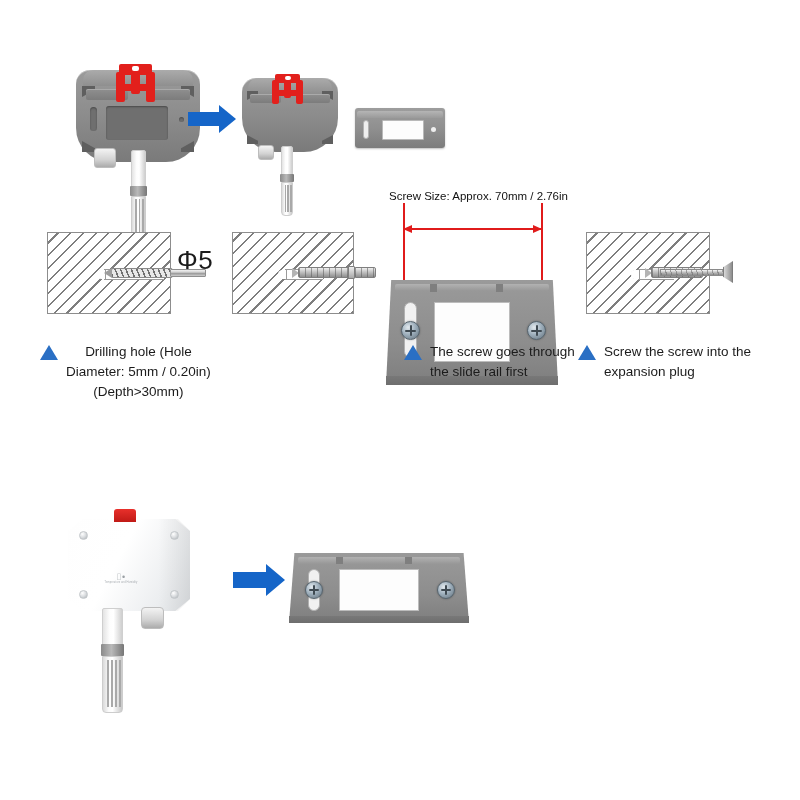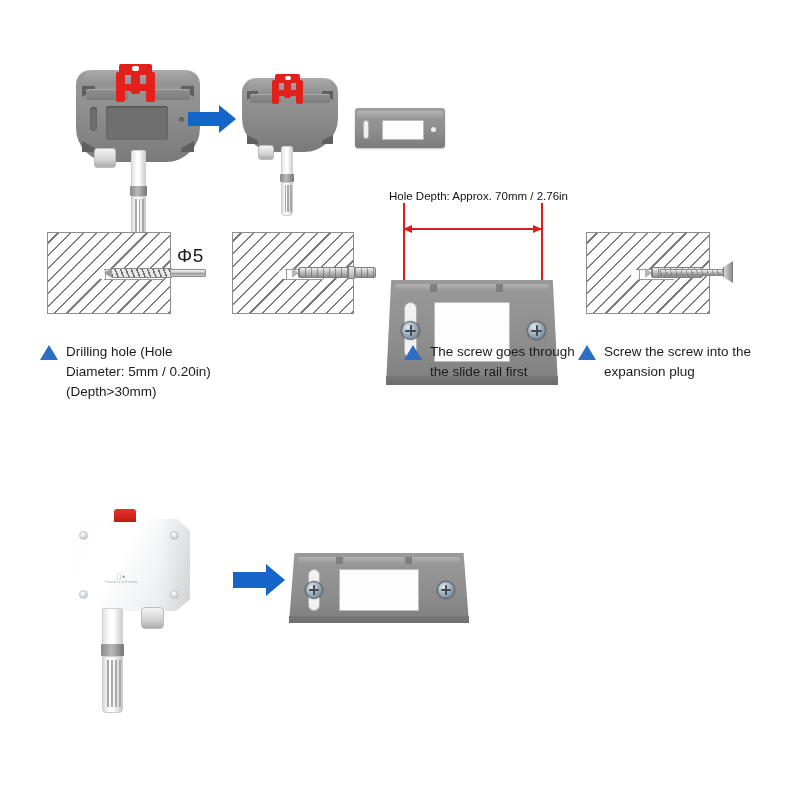--- a/index.html
+++ b/index.html
@@ -320,33 +320,33 @@
   </div>
 
   <div class="rail abs" style="left:355px;top:108px;width:90px;height:40px;">
     <div class="plate"></div>
     <div class="lip" style="top:3px;"></div>
     <div class="window" style="left:27px;top:12px;width:42px;height:20px;"></div>
     <div class="slot" style="left:8px;top:12px;width:6px;height:19px;"></div>
     <div class="abs" style="right:9px;top:19px;width:5px;height:5px;border-radius:50%;background:#efefef;"></div>
   </div>
 
-  <div class="dim-label" style="left:389px;top:190px;">Hole Depth: Approx. 70mm / 2.76in</div>
+  <div class="dim-label" style="left:389px;top:190px;">Screw Size: Approx. 70mm / 2.76in</div>
   <div class="dim-vline" style="left:403px;top:203px;height:83px;"></div>
   <div class="dim-vline" style="left:541px;top:203px;height:83px;"></div>
   <div class="dim-hline" style="left:403px;top:228px;width:139px;"></div>
   <div class="dim-arrow-l" style="left:403px;top:224.5px;"></div>
   <div class="dim-arrow-r" style="left:533px;top:224.5px;"></div>
 
   <div class="wall abs" style="left:47px;top:232px;width:124px;height:82px;"></div>
   <div class="wall-hole abs" style="left:104px;top:269px;width:60px;height:9px;"></div>
   <div class="drill-flute abs" style="left:111px;top:268px;width:62px;"></div>
   <div class="drill-shank abs" style="left:170px;top:269px;width:36px;"></div>
   <div class="drill-tip abs" style="left:104px;top:268px;"></div>
-  <div class="abs" style="left:177px;top:245px;font-size:19px;color:#1b1b1b;letter-spacing:.5px;">Φ5</div>
+  <div class="abs" style="left:177px;top:245px;font-size:26px;color:#1b1b1b;letter-spacing:.5px;">Φ5</div>
 
   <div class="wall abs" style="left:232px;top:232px;width:122px;height:82px;"></div>
   <div class="wall-hole abs" style="left:285px;top:269px;width:38px;height:9px;"></div>
   <div class="plug-tip abs" style="left:292px;top:267.5px;"></div>
   <div class="plug-body abs" style="left:298px;top:267px;width:52px;"></div>
   <div class="plug-collar abs" style="left:348px;top:266px;"></div>
   <div class="plug-body abs" style="left:354px;top:267px;width:22px;"></div>
 
   <div class="rail3d abs" style="left:386px;top:280px;width:172px;height:105px;">
     <div class="body"></div>
@@ -360,21 +360,21 @@
     <div class="abs" style="left:0;right:0;bottom:0;height:9px;background:linear-gradient(#787878,#6e6e6e);"></div>
   </div>
 
   <div class="wall abs" style="left:586px;top:232px;width:124px;height:82px;"></div>
   <div class="wall-hole abs" style="left:638px;top:269px;width:36px;height:9px;"></div>
   <div class="plug-tip abs" style="left:645px;top:267.5px;"></div>
   <div class="plug-body abs" style="left:651px;top:267px;width:52px;"></div>
   <div class="screw-shaft abs" style="left:660px;top:269px;width:65px;"></div>
   <div class="screw-head abs" style="left:723px;top:261px;"></div>
 
-  <div class="caption" style="left:40px;top:342px;width:180px;">
+  <div class="caption" style="left:40px;top:342px;width:180px;text-align:center;">
     <span class="tri"></span>
     <span class="txt">Drilling hole (Hole
 Diameter: 5mm / 0.20in)
 (Depth&gt;30mm)</span>
   </div>
 
 
   <div class="caption" style="left:578px;top:342px;width:185px;">
     <span class="tri"></span>
     <span class="txt">Screw the screw into the

